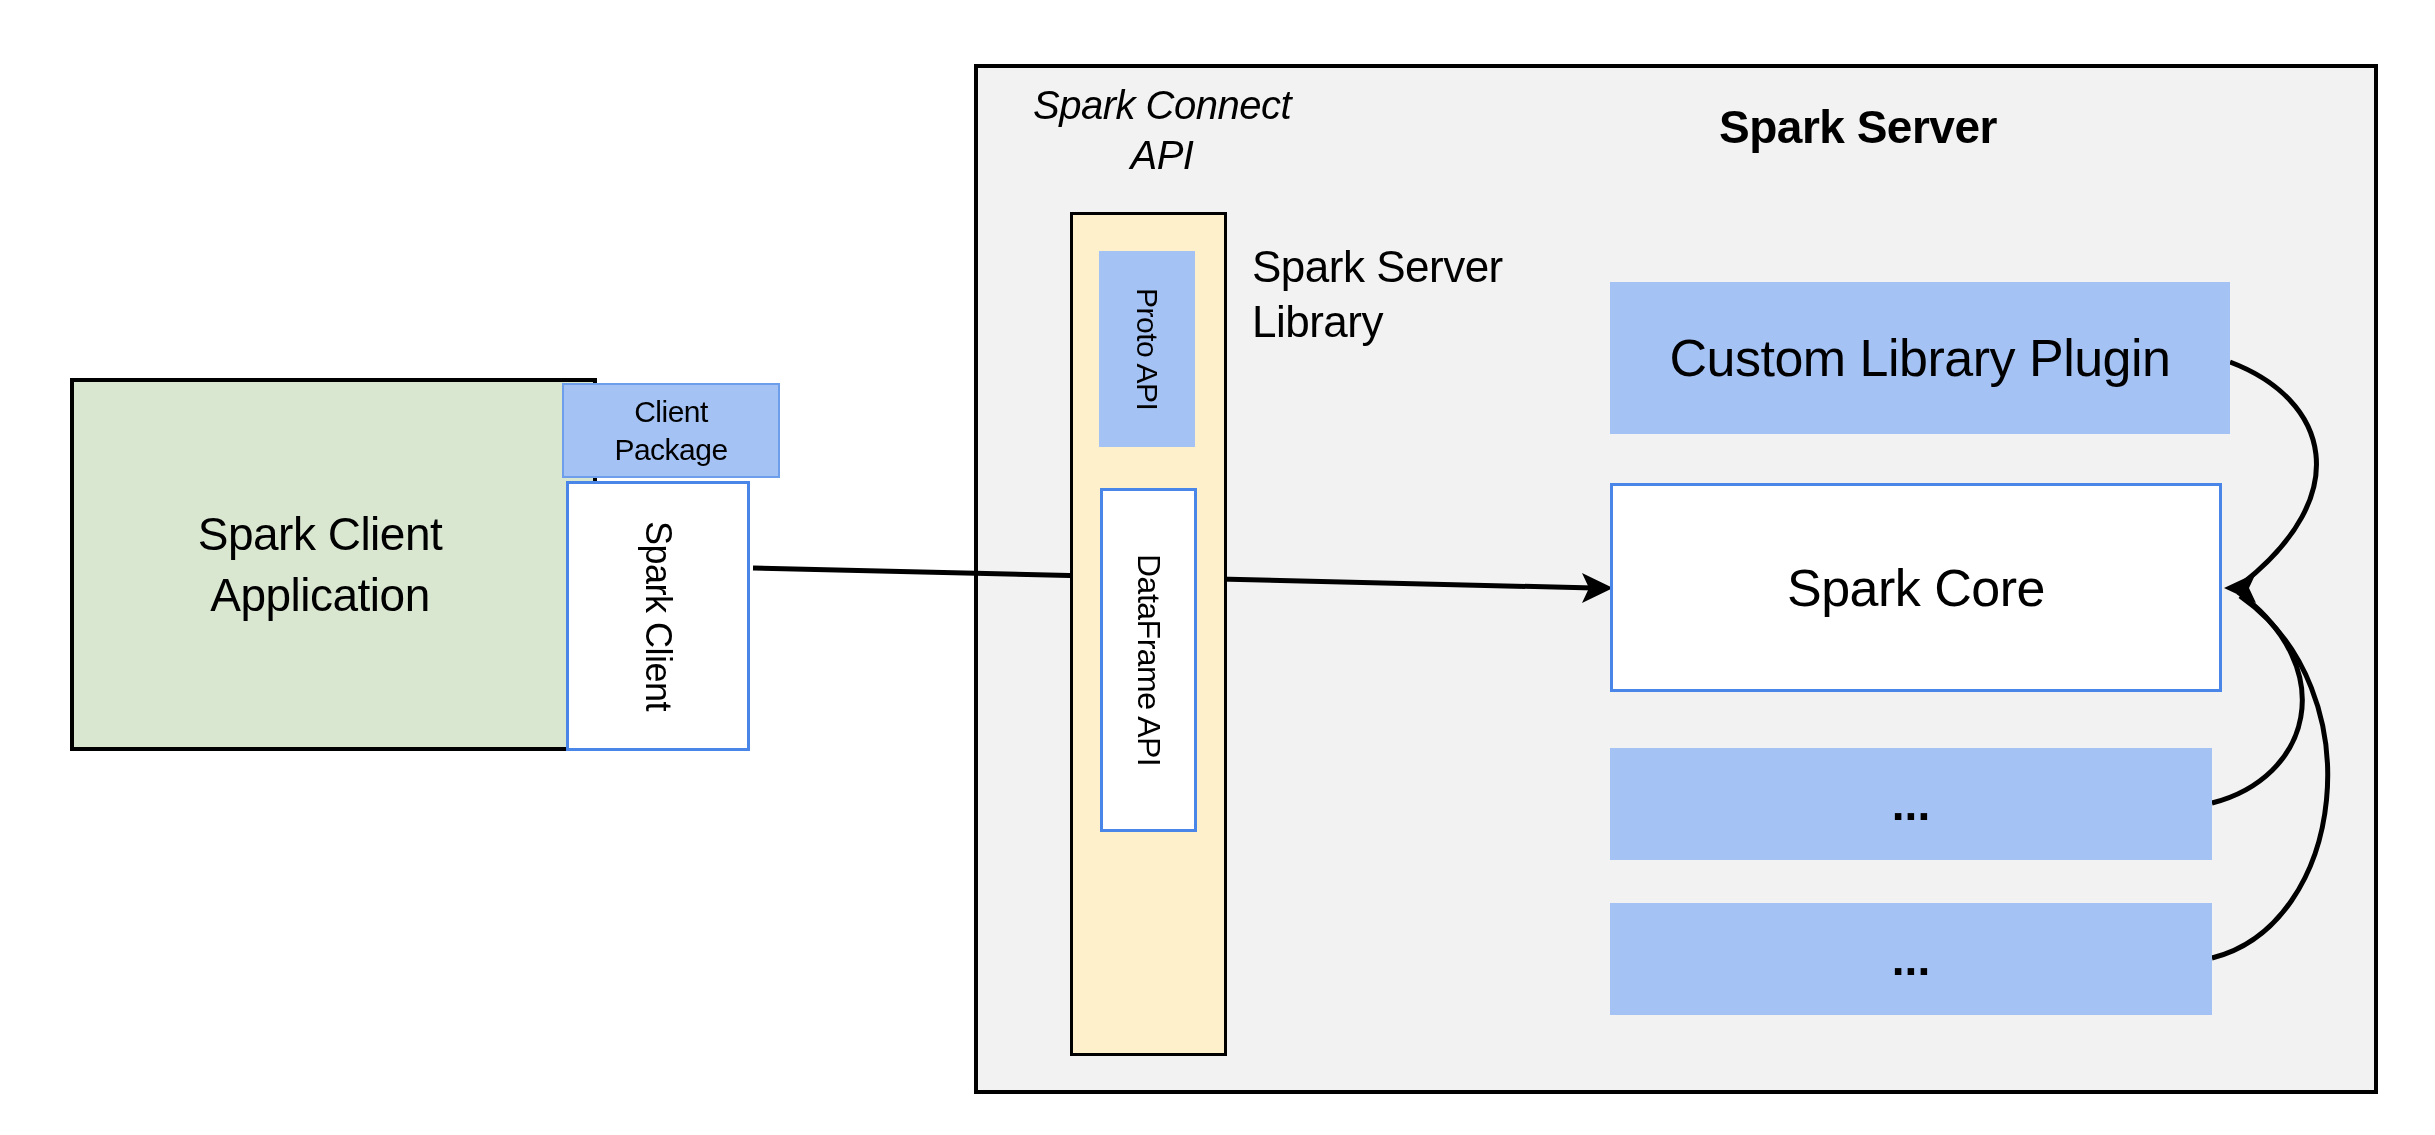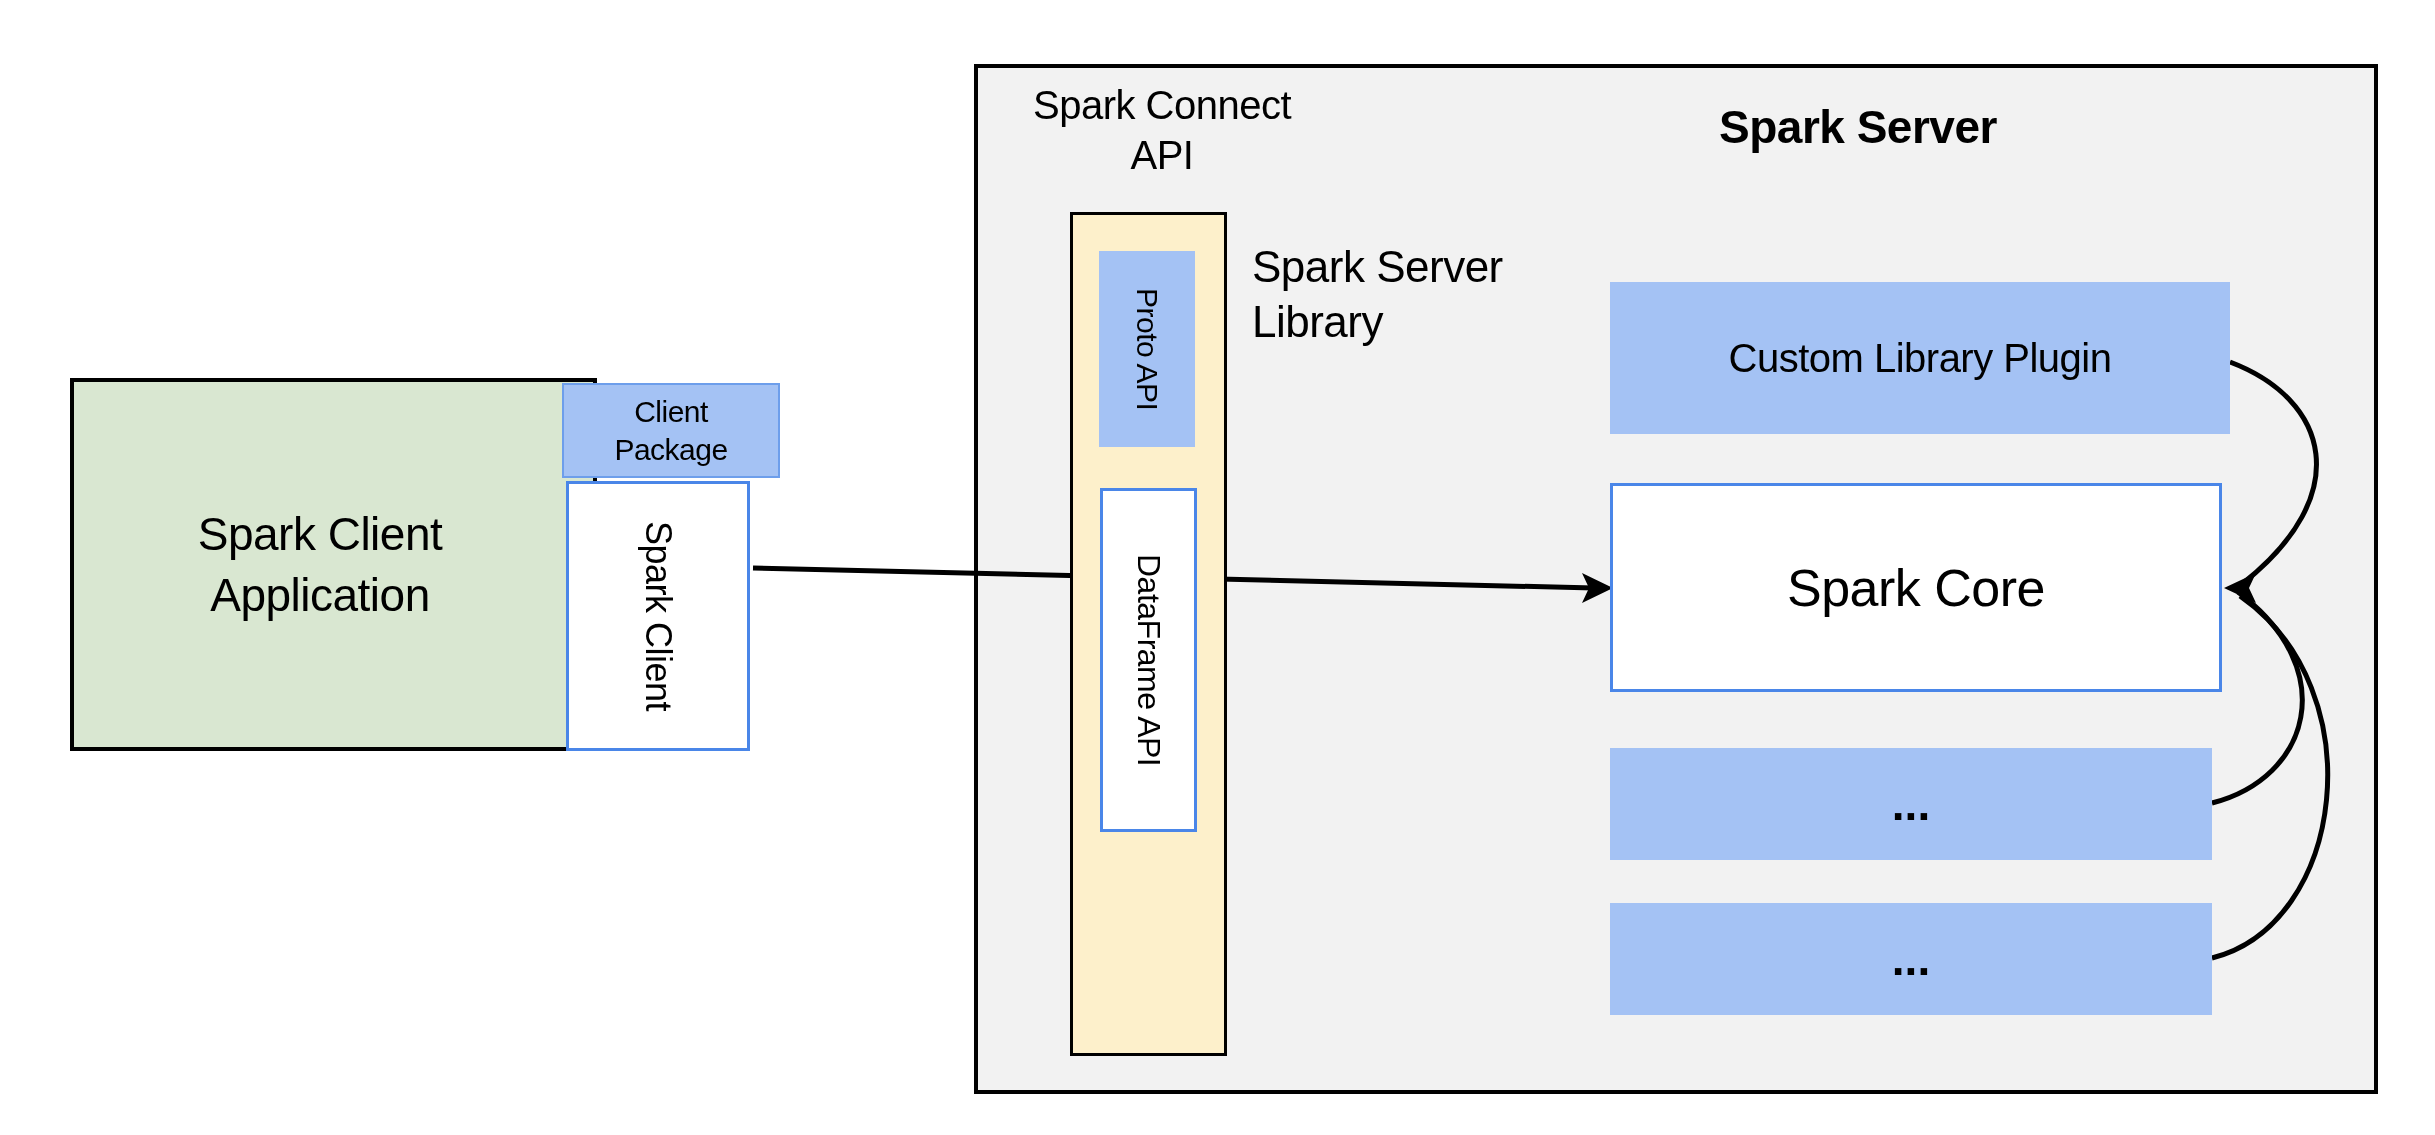--- a/index.html
+++ b/index.html
@@ -36,37 +36,37 @@
     font-size:30px;line-height:1.25;}
   .spark-client-box{left:566px;top:481px;width:184px;height:270px;
     background:#ffffff;border:3px solid var(--blue-border);
     font-size:36px;}
   .vtext{writing-mode:vertical-rl;text-orientation:mixed;}
 
   
   .server-box{left:974px;top:64px;width:1404px;height:1030px;
     background:var(--gray-fill);border:4px solid var(--line-color);}
   .connect-api-label{left:987px;top:80px;width:350px;
-    font-size:40px;line-height:1.25;text-align:center;}
+    font-size:40px;line-height:1.25;text-align:center;font-style:italic;}
   .server-title{left:1658px;top:100px;width:400px;
     font-size:46px;font-weight:bold;text-align:center;}
   .server-library-label{left:1252px;top:239px;width:420px;
     font-size:44px;line-height:1.25;text-align:left;}
 
   
   .yellow-box{left:1070px;top:212px;width:157px;height:844px;
     background:var(--cream-fill);border:3px solid var(--line-color);}
   .proto-api{left:1099px;top:251px;width:96px;height:196px;
     background:var(--blue-fill);font-size:30px;}
   .dataframe-api{left:1100px;top:488px;width:97px;height:344px;
     background:#ffffff;border:3px solid var(--blue-border);font-size:32px;}
 
   
   .custom-plugin{left:1610px;top:282px;width:620px;height:152px;
-    background:var(--blue-fill);font-size:40px;}
+    background:var(--blue-fill);font-size:52px;}
   .spark-core{left:1610px;top:483px;width:612px;height:209px;
     background:#ffffff;border:3px solid var(--blue-border);font-size:52px;}
   .slot1{left:1610px;top:748px;width:602px;height:112px;
     background:var(--blue-fill);font-size:46px;font-weight:bold;}
   .slot2{left:1610px;top:903px;width:602px;height:112px;
     background:var(--blue-fill);font-size:46px;font-weight:bold;}
 
   .connector-layer{left:0;top:0;width:2435px;height:1135px;pointer-events:none;}
   .connector-layer path{stroke:var(--line-color);stroke-width:5;fill:none;}
   .connector-layer polygon{fill:var(--line-color);}

